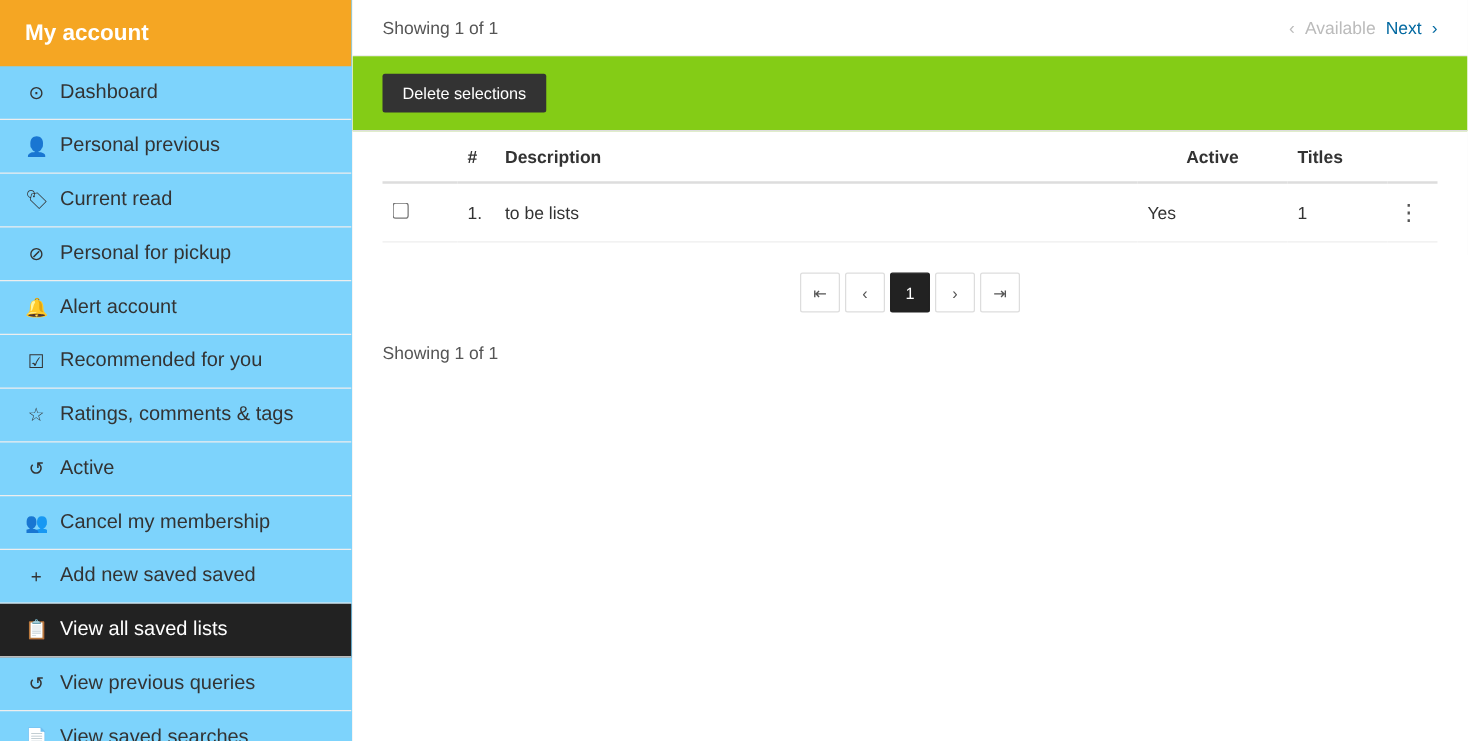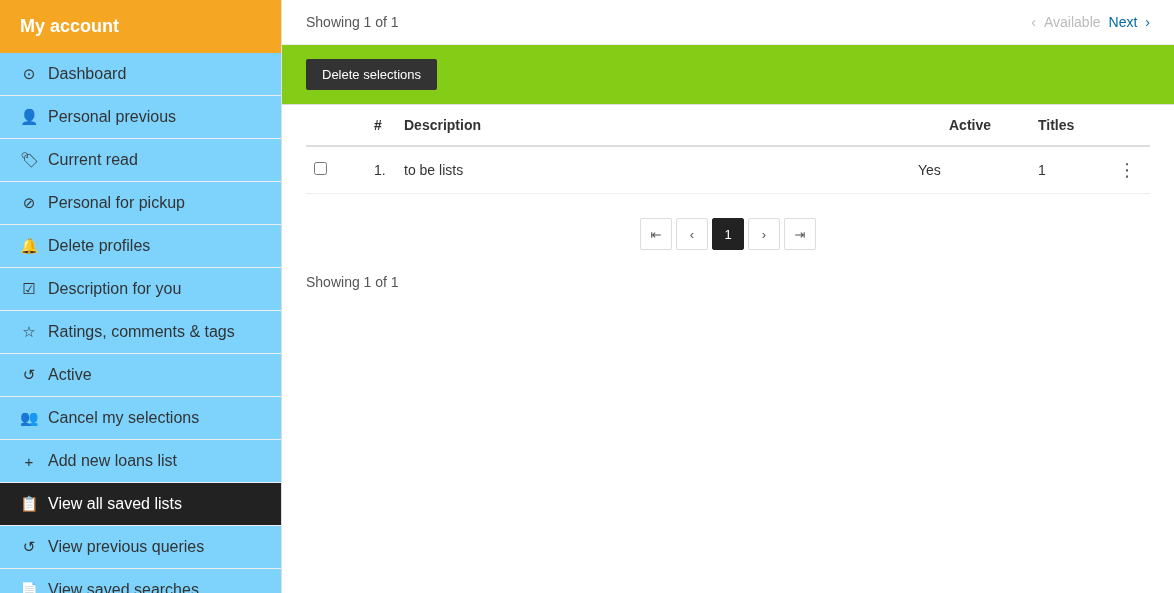--- a/index.html
+++ b/index.html
@@ -60,41 +60,41 @@
   <div class="sidebar-item">
     <span class="icon">🏷</span>
     <span class="label">Current read</span>
   </div>
   <div class="sidebar-item">
     <span class="icon">⊘</span>
     <span class="label">Personal for pickup</span>
   </div>
   <div class="sidebar-item">
     <span class="icon">🔔</span>
-    <span class="label">Delete profiles</span>
+    <span class="label">Alert account</span>
   </div>
   <div class="sidebar-item">
     <span class="icon">☑</span>
-    <span class="label">Description for you</span>
+    <span class="label">Recommended for you</span>
   </div>
   <div class="sidebar-item">
     <span class="icon">☆</span>
     <span class="label">Ratings, comments &amp; tags</span>
   </div>
   <div class="sidebar-item">
     <span class="icon">↺</span>
     <span class="label">Active</span>
   </div>
   <div class="sidebar-item">
     <span class="icon">👥</span>
-    <span class="label">Cancel my selections</span>
+    <span class="label">Cancel my membership</span>
   </div>
   <div class="sidebar-item">
     <span class="icon">+</span>
-    <span class="label">Add new loans list</span>
+    <span class="label">Add new saved saved</span>
   </div>
   <div class="sidebar-item active">
     <span class="icon">📋</span>
     <span class="label">View all saved lists</span>
   </div>
   <div class="sidebar-item">
     <span class="icon">↺</span>
     <span class="label">View previous queries</span>
   </div>
   <div class="sidebar-item">

